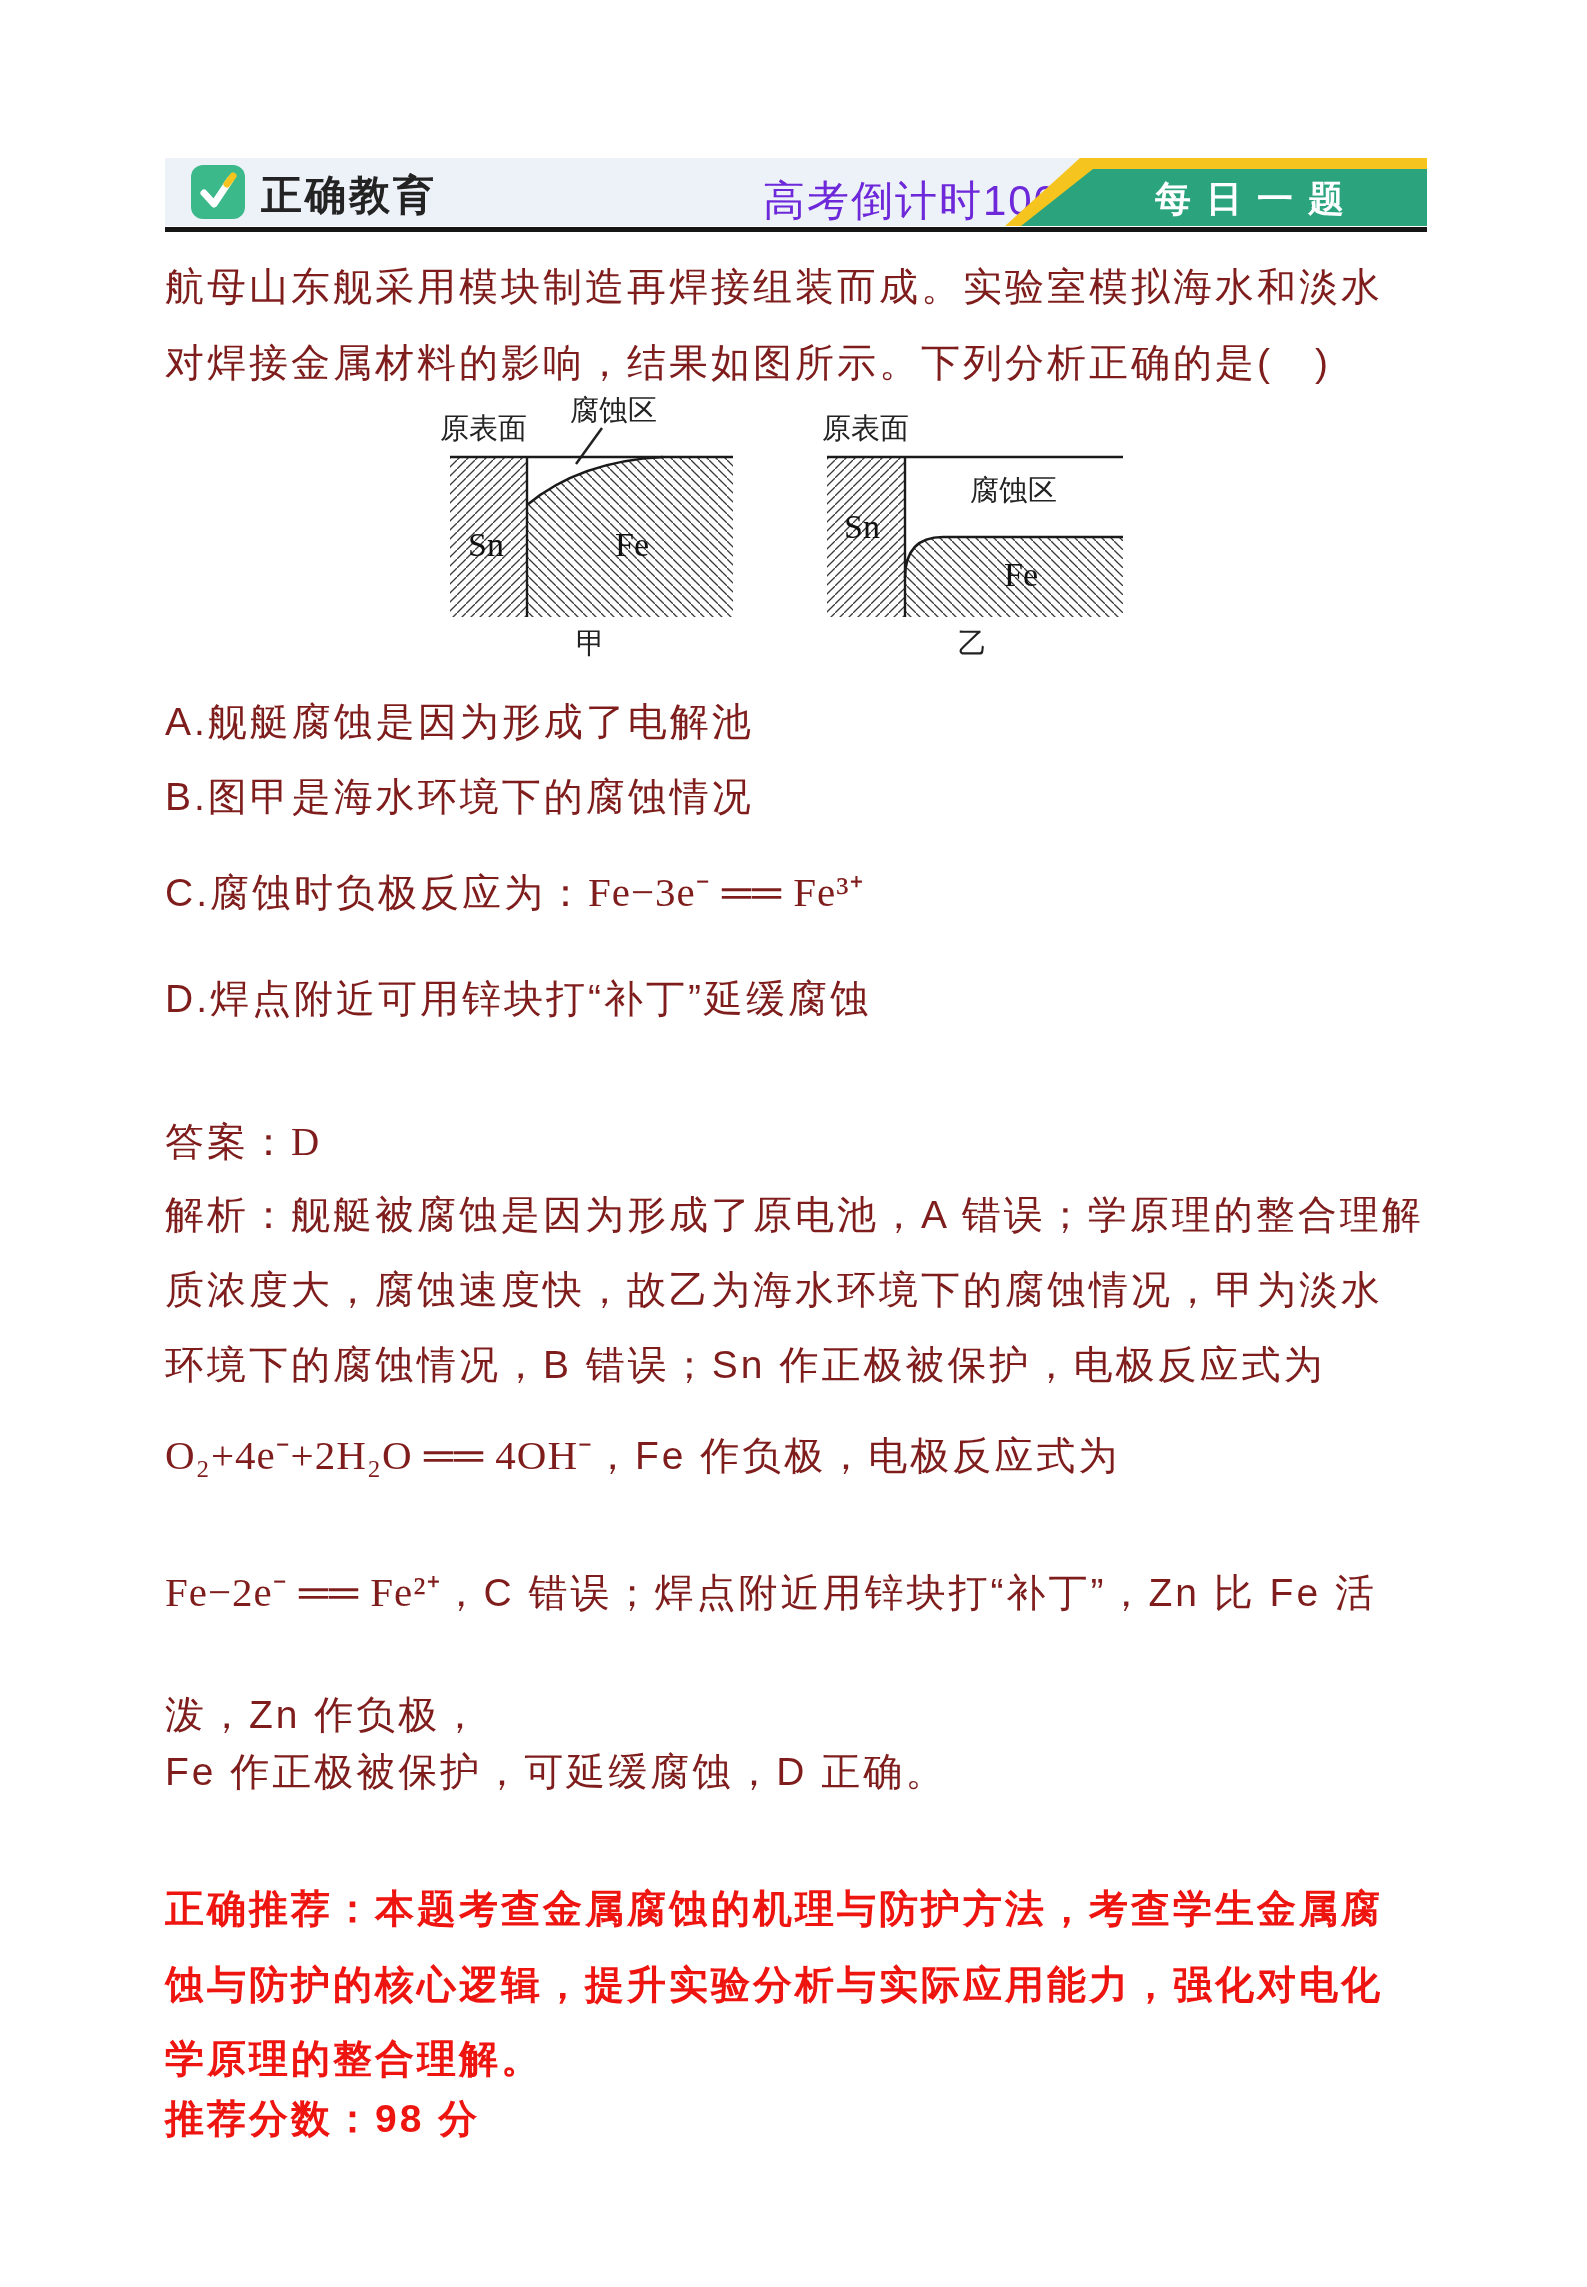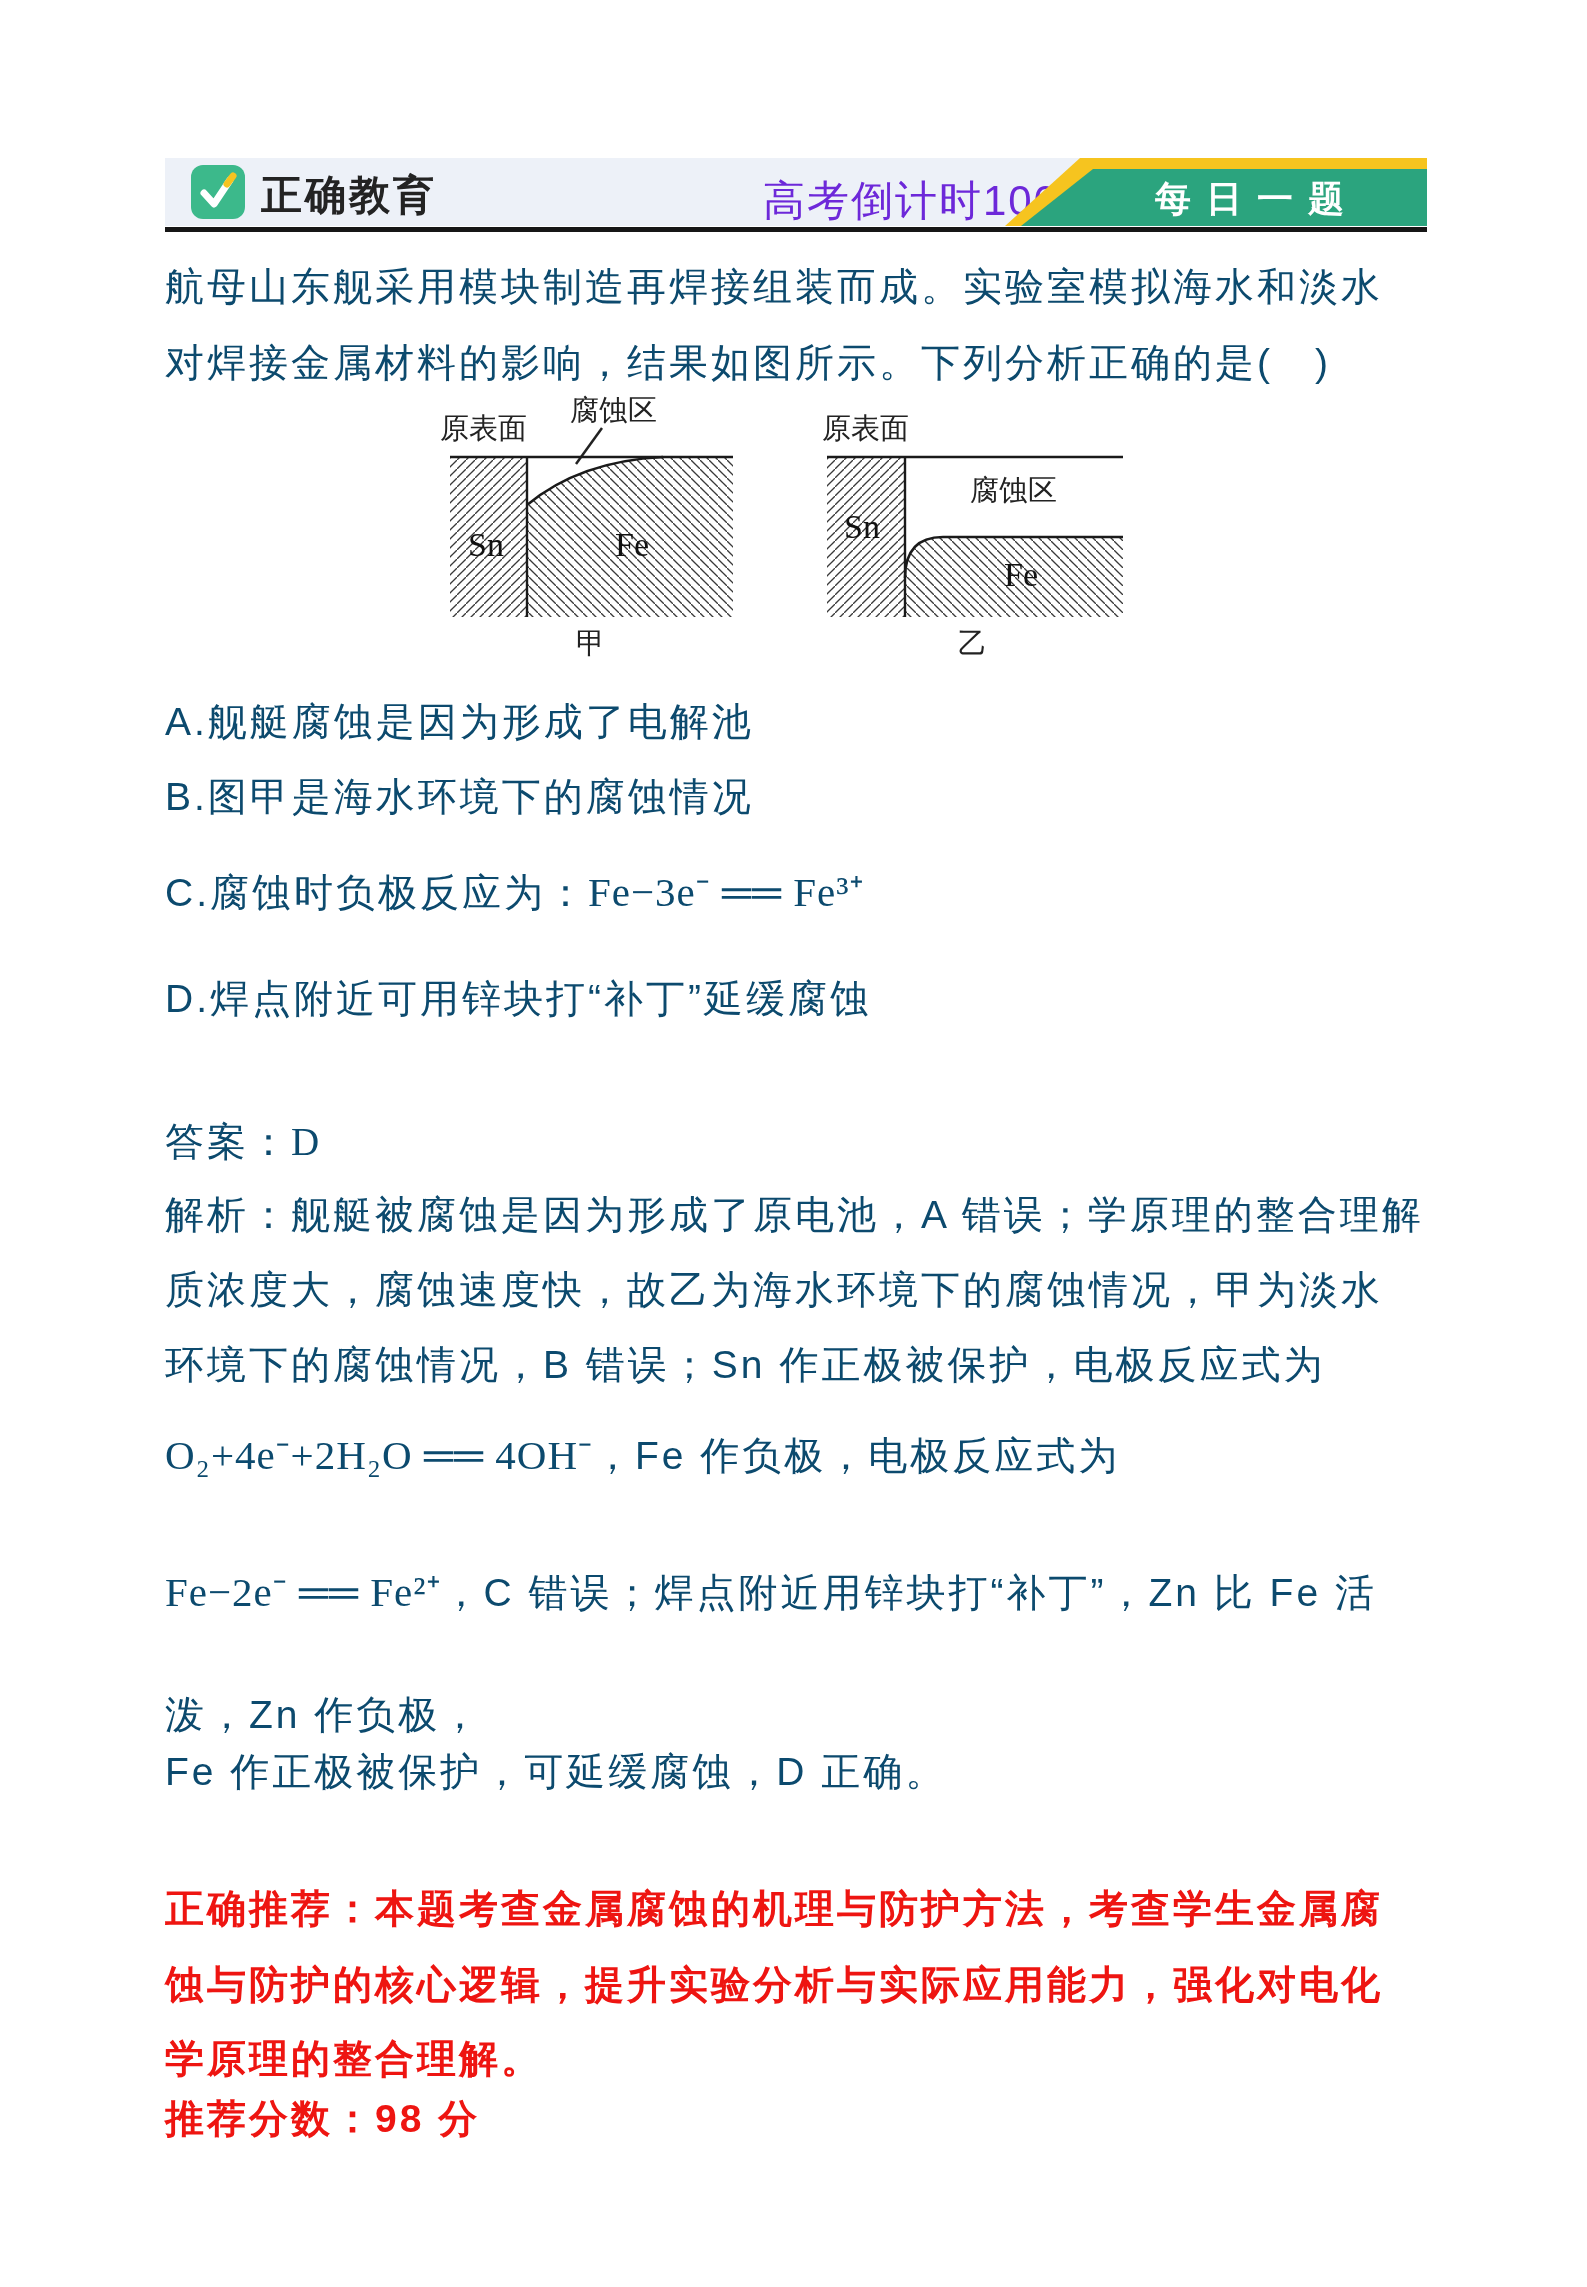--- a/index.html
+++ b/index.html
@@ -28,21 +28,21 @@
     color:#6d28d9; letter-spacing:2px;
   }
   .badge-svg { position:absolute; right:0; top:0; }
   .badge-text {
     fill:#ffffff; font-size:36px; font-weight:bold; letter-spacing:15px;
     font-family:"Liberation Sans", sans-serif;
   }
   .rule { position:absolute; left:165px; top:227px; width:1262px; height:5px; background:#161616; }
 
   
-  .line { position:absolute; left:165px; font-size:39px; letter-spacing:3px; white-space:nowrap; color:#0c4a6e; }
+  .line { position:absolute; left:165px; font-size:39px; letter-spacing:3px; white-space:nowrap; color:#7f1d1d; }
   .eq   { font-family:"Liberation Serif", serif; font-size:41px; letter-spacing:1px; }
   .serifv { font-family:"Liberation Serif", serif; }
 
   
   .fig-label { font-size:29px; fill:#222; font-family:"Liberation Sans", sans-serif; }
   .fig-metal { font-size:34px; fill:#111; font-family:"Liberation Serif", serif; }
 
   
   .red { color:#ee1511; font-weight:bold; }
 </style>

